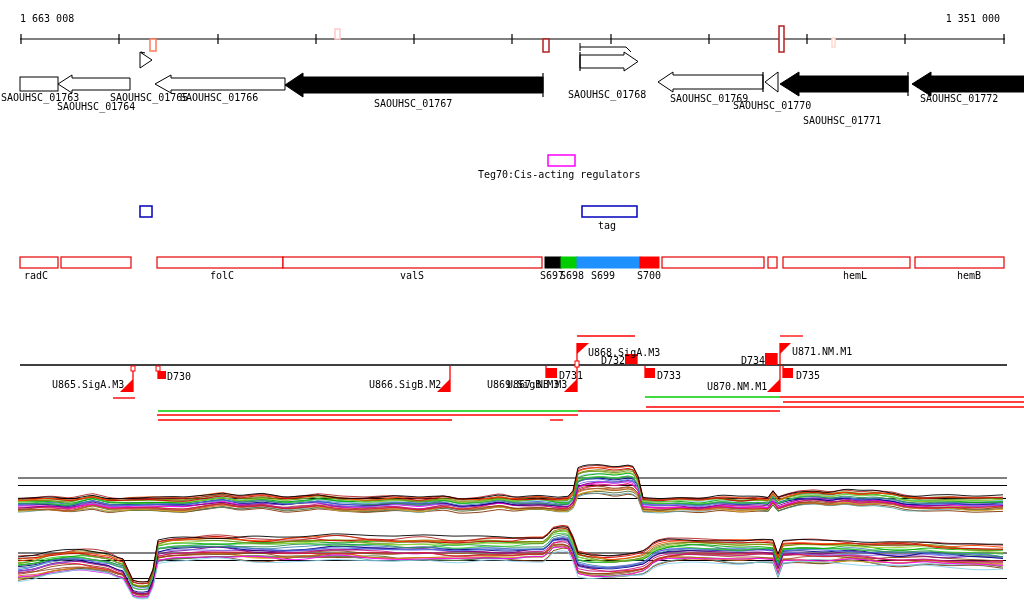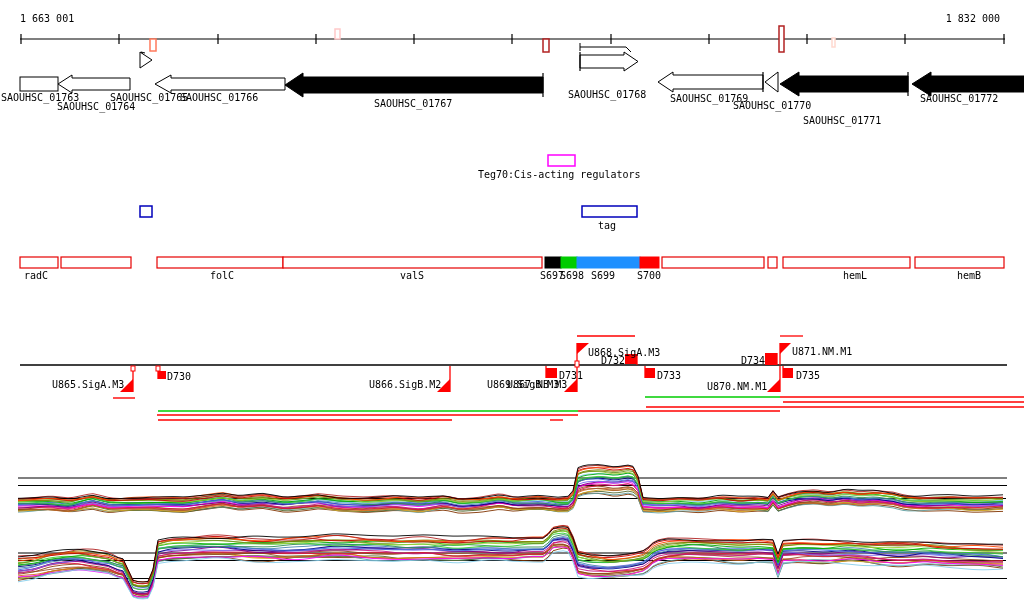--- a/index.html
+++ b/index.html
@@ -188,15 +188,15 @@
       <polyline points="18,581.8 23,581.0 28,580.2 33,579.2 38,577.8 43,576.0 48,574.3 53,573.1 58,572.4 63,571.6 68,571.0 73,570.4 78,569.8 83,569.8 88,570.2 93,570.7 98,571.3 103,572.1 108,573.0 113,575.3 118,577.6 123,579.1 128,588.0 133,597.0 138,598.6 143,598.9 148,598.4 153,587.4 158,563.5 163,562.7 168,561.9 173,561.4 178,561.1 183,560.8 188,560.4 193,559.9 198,559.3 203,558.8 208,558.3 213,557.9 218,557.9 223,558.2 228,558.7 233,559.3 238,560.0 243,560.8 248,561.4 253,561.9 258,562.2 263,562.3 268,562.5 273,562.6 278,562.4 283,562.2 288,561.9 293,561.7 298,561.5 303,561.3 308,561.1 313,560.8 318,560.5 323,560.1 328,559.8 333,559.6 338,559.6 343,559.8 348,559.9 353,560.1 358,560.3 363,560.4 368,560.6 373,560.8 378,560.9 383,561.1 388,561.2 393,561.3 398,561.1 403,560.8 408,560.6 413,560.4 418,560.2 423,560.1 428,560.3 433,560.8 438,561.3 443,561.9 448,562.3 453,562.7 458,562.8 463,562.5 468,562.1 473,561.5 478,560.9 483,560.3 488,559.9 493,559.8 498,559.9 503,560.2 508,560.7 513,561.2 518,561.4 523,561.7 528,561.8 533,562.0 538,562.1 543,562.1 548,558.4 553,552.5 558,551.5 563,550.8 568,551.8 573,562.0 578,576.8 583,577.8 588,578.5 593,578.5 598,578.1 603,577.6 608,577.3 613,576.7 618,576.1 623,575.7 628,575.6 633,575.5 638,575.2 643,574.9 648,572.4 653,568.3 658,566.0 663,564.8 668,563.6 673,563.2 678,562.9 683,562.5 688,562.1 693,562.1 698,562.2 703,562.5 708,562.7 713,563.0 718,563.3 723,563.6 728,563.9 733,564.2 738,564.4 743,564.2 748,563.7 753,563.0 758,562.2 763,561.7 768,561.6 773,561.7 778,576.0 783,562.5 788,562.2 793,561.8 798,561.4 803,561.4 808,561.5 813,561.6 818,561.8 823,562.1 828,562.4 833,562.8 838,563.3 843,563.7 848,564.1 853,564.6 858,565.1 863,565.5 868,565.6 873,565.7 878,565.6 883,565.3 888,565.2 893,565.2 898,565.3 903,565.3 908,565.2 913,565.1 918,565.1 923,565.0 928,565.3 933,565.8 938,566.2 943,566.7 948,567.3 953,567.8 958,568.2 963,568.7 968,569.1 973,569.5 978,569.7 983,569.8 988,569.7 993,569.5 998,569.3 1003,569.0" fill="none" stroke="#87ceeb" stroke-width="0.9"></polyline>
       <polyline points="18,564.9 23,564.4 28,563.8 33,563.3 38,562.3 43,561.0 48,559.7 53,558.8 58,558.2 63,557.5 68,556.9 73,556.3 78,555.7 83,555.7 88,556.2 93,556.7 98,557.4 103,558.2 108,558.9 113,560.9 118,562.8 123,564.0 128,574.1 133,584.4 138,585.9 143,586.2 148,585.6 153,573.7 158,545.9 163,545.0 168,544.0 173,543.5 178,543.2 183,543.1 188,543.1 193,543.2 198,543.4 203,543.7 208,543.8 213,543.9 218,544.0 223,544.0 228,543.9 233,543.6 238,543.2 243,542.8 248,542.5 253,542.3 258,542.4 263,542.5 268,542.6 273,542.6 278,542.4 283,542.1 288,541.8 293,541.5 298,541.3 303,541.2 308,541.3 313,541.6 318,541.9 323,542.3 328,542.5 333,542.6 338,542.8 343,542.8 348,542.7 353,542.4 358,542.0 363,541.7 368,541.4 373,541.2 378,541.3 383,541.5 388,541.7 393,541.9 398,542.0 403,542.0 408,541.9 413,541.8 418,541.6 423,541.6 428,541.9 433,542.5 438,543.2 443,544.0 448,544.6 453,545.1 458,545.1 463,544.9 468,544.4 473,543.8 478,543.1 483,542.5 488,542.1 493,542.0 498,542.0 503,542.2 508,542.5 513,542.6 518,542.4 523,542.2 528,542.0 533,541.9 538,541.9 543,541.9 548,538.3 553,532.4 558,531.5 563,530.9 568,532.0 573,542.2 578,557.0 583,558.1 588,559.3 593,560.1 598,560.5 603,560.9 608,561.4 613,561.3 618,560.8 623,560.4 628,560.2 633,559.9 638,559.4 643,558.9 648,556.3 653,552.1 658,549.7 663,548.5 668,547.1 673,546.5 678,545.8 683,545.1 688,544.5 693,544.3 698,544.4 703,544.6 708,545.0 713,545.3 718,545.8 723,546.2 728,546.6 733,546.9 738,547.1 743,547.1 748,546.9 753,546.8 758,546.6 763,546.9 768,547.4 773,547.8 778,562.2 783,548.7 788,548.4 793,548.2 798,547.9 803,547.8 808,548.0 813,548.2 818,548.4 823,548.5 828,548.1 833,547.5 838,546.8 843,546.1 848,545.5 853,545.4 858,545.7 863,546.2 868,546.9 873,547.7 878,548.5 883,549.2 888,549.8 893,550.3 898,550.6 903,550.5 908,550.1 913,549.5 918,548.9 923,548.3 928,548.1 933,548.2 938,548.6 943,548.9 948,549.3 953,549.5 958,549.6 963,549.7 968,549.8 973,549.9 978,550.1 983,550.2 988,550.3 993,550.3 998,550.3 1003,550.2" fill="none" stroke="#00aa00" stroke-width="0.9"></polyline>
       <polyline points="18,563.7 23,563.0 28,562.1 33,561.0 38,559.3 43,557.3 48,555.5 53,554.2 58,553.4 63,552.9 68,552.8 73,553.0 78,553.3 83,554.2 88,555.4 93,556.4 98,557.3 103,558.0 108,558.7 113,560.6 118,562.4 123,563.6 128,573.7 133,584.0 138,585.5 143,585.8 148,585.2 153,573.3 158,545.3 163,544.4 168,543.5 173,542.9 178,542.7 183,542.4 188,542.1 193,541.8 198,541.5 203,541.1 208,540.9 213,540.6 218,540.6 223,540.8 228,541.1 233,541.5 238,542.0 243,542.4 248,542.8 253,543.2 258,543.4 263,543.6 268,543.7 273,543.8 278,543.7 283,543.5 288,543.3 293,543.1 298,543.0 303,542.7 308,542.4 313,542.0 318,541.6 323,541.2 328,540.8 333,540.4 338,540.4 343,540.7 348,541.1 353,541.6 358,542.2 363,542.9 368,543.4 373,543.8 378,544.1 383,544.2 388,544.5 393,544.7 398,544.8 403,544.7 408,544.6 413,544.5 418,544.3 423,544.1 428,544.1 433,544.1 438,544.2 443,544.2 448,544.3 453,544.4 458,544.3 463,544.2 468,543.9 473,543.7 478,543.5 483,543.3 488,543.2 493,543.4 498,543.6 503,543.7 508,543.8 513,543.7 518,543.3 523,542.9 528,542.4 533,542.2 538,542.2 543,542.2 548,538.5 553,532.7 558,531.6 563,531.0 568,532.1 573,542.3 578,557.1 583,558.2 588,559.4 593,560.1 598,560.6 603,561.1 608,561.5 613,561.4 618,561.0 623,560.5 628,560.2 633,559.7 638,559.1 643,558.4 648,555.6 653,551.3 658,548.9 663,547.6 668,546.1 673,545.4 678,544.5 683,543.6 688,542.9 693,542.6 698,542.6 703,542.9 708,543.1 713,543.4 718,543.7 723,544.0 728,544.3 733,544.6 738,544.8 743,544.7 748,544.5 753,544.2 758,544.0 763,544.1 768,544.4 773,544.8 778,559.2 783,545.7 788,545.4 793,545.0 798,544.7 803,544.6 808,544.7 813,544.8 818,545.0 823,545.3 828,545.4 833,545.5 838,545.7 843,545.8 848,545.9 853,546.3 858,546.8 863,547.1 868,547.4 873,547.5 878,547.5 883,547.4 888,547.3 893,547.4 898,547.5 903,547.4 908,547.1 913,546.8 918,546.5 923,546.1 928,546.1 933,546.5 938,546.8 943,547.3 948,548.0 953,548.6 958,549.2 963,549.8 968,550.4 973,550.8 978,551.1 983,551.3 988,551.5 993,551.8 998,552.1 1003,552.4" fill="none" stroke="#9acd32" stroke-width="0.9"></polyline>
       <polyline points="18,563.4 23,562.8 28,562.0 33,561.0 38,559.6 43,557.8 48,556.1 53,555.0 58,554.2 63,553.7 68,553.5 73,553.6 78,553.7 83,554.5 88,555.5 93,556.5 98,557.3 103,558.1 108,558.9 113,560.9 118,563.0 123,564.2 128,574.6 133,585.1 138,586.5 143,586.7 148,585.8 153,573.2 158,544.4 163,542.8 168,541.4 173,540.5 178,540.1 183,539.9 188,539.8 193,539.9 198,540.1 203,540.3 208,540.4 213,540.4 218,540.5 223,540.7 228,541.1 233,541.5 238,542.0 243,542.5 248,543.0 253,543.4 258,543.6 263,543.6 268,543.5 273,543.2 278,542.6 283,541.9 288,541.3 293,540.8 298,540.5 303,540.4 308,540.4 313,540.4 318,540.4 323,540.4 328,540.4 333,540.4 338,540.5 343,540.7 348,541.0 353,541.4 358,541.9 363,542.3 368,542.7 373,543.0 378,543.3 383,543.3 388,543.3 393,543.1 398,542.6 403,542.1 408,541.5 413,541.1 418,540.9 423,540.8 428,541.0 433,541.5 438,542.0 443,542.5 448,543.0 453,543.3 458,543.4 463,543.1 468,542.8 473,542.3 478,541.8 483,541.3 488,541.1 493,541.1 498,541.2 503,541.5 508,542.0 513,542.5 518,542.8 523,543.1 528,543.3 533,543.5 538,543.6 543,543.4 548,539.4 553,532.9 558,531.2 563,529.8 568,530.3 573,540.1 578,554.7 583,556.0 588,557.5 593,558.8 598,559.8 603,560.9 608,561.8 613,562.1 618,561.8 623,561.2 628,560.6 633,559.6 638,558.5 643,557.3 648,554.0 653,549.4 658,546.9 663,545.7 668,544.4 673,543.9 678,543.4 683,542.9 688,542.5 693,542.4 698,542.5 703,542.7 708,542.8 713,542.9 718,542.9 723,543.0 728,543.1 733,543.2 738,543.3 743,543.3 748,543.0 753,542.7 758,542.5 763,542.5 768,542.9 773,543.2 778,557.6 783,544.2 788,544.0 793,543.8 798,543.6 803,543.7 808,544.0 813,544.3 818,544.5 823,544.7 828,544.6 833,544.3 838,544.0 843,543.7 848,543.4 853,543.6 858,543.9 863,544.3 868,544.7 873,545.0 878,545.3 883,545.4 888,545.6 893,545.7 898,545.9 903,545.8 908,545.5 913,545.2 918,544.8 923,544.5 928,544.5 933,544.8 938,545.2 943,545.7 948,546.5 953,547.3 958,548.1 963,548.9 968,549.6 973,550.2 978,550.5 983,550.6 988,550.4 993,550.2 998,549.8 1003,549.5" fill="none" stroke="#6b8e23" stroke-width="0.9"></polyline>
       <polyline points="18,559.2 23,558.7 28,558.2 33,557.8 38,557.0 43,555.9 48,554.7 53,553.9 58,553.3 63,552.7 68,552.1 73,551.5 78,550.9 83,550.9 88,551.4 93,551.9 98,552.6 103,553.5 108,554.8 113,557.5 118,560.3 123,562.3 128,573.4 133,584.4 138,586.1 143,586.2 148,585.3 153,572.8 158,543.9 163,542.3 168,540.9 173,540.1 178,539.7 183,539.4 188,539.2 193,539.0 198,538.8 203,538.7 208,538.5 213,538.3 218,538.3 223,538.6 228,538.9 233,539.4 238,539.9 243,540.4 248,540.9 253,541.2 258,541.5 263,541.6 268,541.8 273,542.0 278,541.9 283,541.8 288,541.6 293,541.4 298,541.3 303,541.1 308,540.9 313,540.7 318,540.5 323,540.3 328,540.1 333,539.9 338,539.9 343,540.0 348,540.1 353,540.2 358,540.3 363,540.3 368,540.4 373,540.5 378,540.6 383,540.8 388,540.9 393,541.1 398,541.0 403,540.8 408,540.6 413,540.5 418,540.3 423,540.1 428,540.1 433,540.3 438,540.4 443,540.5 448,540.6 453,540.8 458,540.7 463,540.6 468,540.4 473,540.3 478,540.2 483,540.1 488,540.2 493,540.5 498,540.7 503,540.9 508,541.2 513,541.6 518,541.6 523,541.5 528,541.5 533,541.5 538,541.6 543,541.5 548,537.5 553,531.3 558,529.8 563,528.7 568,529.3 573,539.2 578,553.9 583,555.1 588,556.5 593,557.5 598,558.2 603,559.0 608,559.6 613,559.7 618,559.3 623,558.8 628,558.3 633,557.5 638,556.6 643,555.6 648,552.5 653,548.0 658,545.5 663,544.4 668,543.2 673,543.0 678,542.8 683,542.6 688,542.3 693,542.4 698,542.6 703,542.8 708,543.1 713,543.5 718,543.9 723,544.3 728,544.7 733,545.0 738,545.3 743,545.2 748,544.9 753,544.6 758,544.4 763,544.5 768,544.8 773,545.2 778,559.6 783,546.0 788,545.6 793,545.0 798,544.4 803,544.1 808,544.0 813,544.0 818,544.2 823,544.4 828,544.5 833,544.6 838,544.6 843,544.7 848,544.7 853,545.0 858,545.5 863,545.8 868,545.9 873,545.8 878,545.5 883,545.1 888,544.8 893,544.7 898,544.7 903,544.8 908,544.7 913,544.8 918,544.9 923,544.9 928,545.3 933,545.9 938,546.4 943,546.8 948,547.3 953,547.7 958,548.1 963,548.5 968,548.8 973,549.1 978,549.4 983,549.5 988,549.5 993,549.5 998,549.4 1003,549.3" fill="none" stroke="#808000" stroke-width="0.9"></polyline>
       <polyline points="18,558.6 23,558.1 28,557.9 33,557.8 38,557.4 43,556.7 48,555.9 53,555.3 58,554.8 63,554.2 68,553.8 73,553.6 78,553.3 83,553.7 88,554.5 93,555.3 98,556.0 103,556.8 108,557.3 113,559.0 118,560.7 123,561.6 128,571.7 133,582.2 138,583.6 143,583.8 148,583.1 153,570.9 158,542.1 163,540.9 168,539.8 173,539.1 178,538.8 183,538.5 188,538.2 193,537.9 198,537.5 203,537.1 208,536.8 213,536.5 218,536.5 223,536.8 228,537.4 233,538.2 238,539.0 243,539.9 248,540.7 253,541.3 258,541.6 263,541.6 268,541.4 273,540.9 278,540.2 283,539.3 288,538.5 293,538.0 298,537.7 303,537.7 308,538.0 313,538.5 318,539.1 323,539.8 328,540.3 333,540.6 338,540.8 343,540.8 348,540.7 353,540.4 358,540.0 363,539.7 368,539.4 373,539.2 378,539.3 383,539.6 388,540.1 393,540.7 398,541.2 403,541.6 408,541.9 413,542.1 418,542.0 423,541.9 428,541.9 433,542.1 438,542.2 443,542.4 448,542.6 453,542.7 458,542.7 463,542.5 468,542.2 473,541.9 478,541.6 483,541.3 488,541.2 493,541.3 498,541.4 503,541.5 508,541.3 513,541.0 518,540.1 523,539.3 528,538.5 533,538.1 538,537.9 543,538.0 548,534.5 553,528.9 558,528.2 563,527.9 568,529.2 573,539.5 578,554.4 583,555.5 588,556.5 593,557.0 598,557.2 603,557.4 608,557.5 613,557.3 618,556.8 623,556.3 628,555.6 633,554.7 638,553.5 643,552.3 648,549.0 653,544.4 658,541.9 663,540.8 668,540.0 673,540.2 678,540.5 683,540.8 688,541.0 693,541.3 698,541.6 703,541.8 708,542.0 713,542.1 718,542.2 723,542.3 728,542.4 733,542.6 738,542.8 743,542.7 748,542.5 753,542.3 758,542.1 763,542.3 768,542.7 773,543.0 778,557.5 783,544.0 788,543.8 793,543.6 798,543.4 803,543.4 808,543.7 813,543.9 818,544.1 823,544.3 828,544.2 833,544.0 838,543.7 843,543.5 848,543.2 853,543.3 858,543.7 863,544.0 868,544.1 873,544.1 878,543.9 883,543.6 888,543.4 893,543.4 898,543.5 903,543.6 908,543.8 913,544.2 918,544.8 923,545.3 928,546.1 933,547.0 938,547.5 943,547.9 948,548.2 953,548.3 958,548.3 963,548.3 968,548.4 973,548.5 978,548.6 983,548.8 988,548.9 993,549.0 998,549.1 1003,549.2" fill="none" stroke="#cc0000" stroke-width="0.9"></polyline>
       <polyline points="18,561.0 23,560.5 28,559.9 33,559.2 38,558.1 43,556.7 48,555.3 53,554.3 58,553.7 63,553.1 68,552.7 73,552.4 78,552.1 83,552.5 88,553.2 93,553.9 98,554.7 103,555.4 108,555.9 113,557.4 118,558.9 123,559.6 128,569.7 133,580.1 138,581.5 143,581.8 148,581.6 153,569.9 158,541.6 163,541.2 168,540.8 173,540.5 178,540.4 183,540.1 188,539.7 193,539.3 198,539.0 203,538.6 208,538.2 213,537.9 218,537.9 223,538.1 228,538.5 233,538.9 238,539.3 243,539.8 248,540.2 253,540.5 258,540.7 263,540.8 268,540.6 273,540.3 278,539.7 283,539.0 288,538.4 293,537.9 298,537.6 303,537.4 308,537.1 313,536.8 318,536.4 323,536.1 328,535.7 333,535.5 338,535.5 343,535.8 348,536.4 353,537.2 358,538.2 363,539.1 368,539.9 373,540.5 378,540.8 383,541.0 388,541.2 393,541.4 398,541.5 403,541.4 408,541.2 413,541.1 418,541.0 423,540.8 428,540.8 433,541.0 438,541.2 443,541.4 448,541.6 453,541.8 458,541.7 463,541.4 468,540.9 473,540.2 478,539.4 483,538.6 488,538.1 493,537.9 498,537.9 503,538.1 508,538.2 513,538.3 518,537.9 523,537.5 528,537.2 533,537.0 538,537.0 543,537.0 548,533.3 553,527.5 558,526.4 563,525.8 568,526.8 573,537.0 578,551.8 583,553.1 588,554.6 593,556.0 598,557.1 603,558.2 608,559.2 613,559.5 618,559.1 623,558.6 628,557.9 633,556.9 638,555.7 643,554.4 648,551.1 653,546.4 658,543.9 663,542.7 668,541.6 673,541.3 678,541.0 683,540.8 688,540.5 693,540.5 698,540.7 703,540.8 708,540.7 713,540.5 718,540.2 723,539.9 728,539.7 733,539.6 738,539.7 743,539.7 748,539.8 753,540.0 758,540.2 763,540.8 768,541.6 773,542.2 778,556.7 783,543.3 788,543.0 793,542.8 798,542.6 803,542.7 808,542.9 813,543.2 818,543.4 823,543.6 828,543.6 833,543.5 838,543.4 843,543.3 848,543.2 853,543.4 858,543.8 863,544.1 868,544.1 873,543.9 878,543.4 883,542.9 888,542.5 893,542.3 898,542.4 903,542.5 908,542.7 913,543.1 918,543.7 923,544.3 928,545.1 933,545.9 938,546.5 943,546.8 948,546.8 953,546.6 958,546.3 963,545.9 968,545.6 973,545.5 978,545.5 983,545.8 988,546.1 993,546.5 998,546.9 1003,547.3" fill="none" stroke="#ff4500" stroke-width="0.9"></polyline>
       <polyline points="18,556.0 23,555.7 28,555.5 33,555.6 38,555.4 43,554.9 48,554.2 53,553.8 58,553.3 63,552.5 68,551.6 73,550.6 78,549.5 83,549.0 88,549.0 93,549.2 98,549.8 103,550.8 108,552.0 113,554.6 118,557.3 123,559.2 128,570.4 133,581.6 138,583.3 143,583.5 148,582.9 153,570.7 158,541.7 163,540.7 168,539.7 173,539.1 178,538.8 183,538.5 188,538.0 193,537.4 198,536.7 203,536.0 208,535.4 213,535.0 218,534.9 223,535.2 228,535.6 233,536.2 238,536.9 243,537.6 248,538.2 253,538.6 258,538.9 263,539.1 268,539.4 273,539.8 278,540.0 283,540.0 288,540.1 293,540.0 298,539.9 303,539.6 308,539.1 313,538.4 318,537.6 323,536.8 328,536.1 333,535.6 338,535.5 343,535.8 348,536.3 353,537.0 358,537.7 363,538.5 368,539.2 373,539.7 378,540.0 383,540.0 388,539.9 393,539.5 398,538.9 403,538.2 408,537.5 413,537.0 418,536.8 423,536.7 428,537.2 433,537.9 438,538.8 443,539.6 448,540.4 453,540.9 458,541.0 463,540.8 468,540.3 473,539.8 478,539.1 483,538.5 488,538.1 493,538.0 498,538.1 503,538.3 508,538.5 513,538.5 518,538.2 523,537.9 528,537.6 533,537.5 538,537.5 543,537.4 548,533.6 553,527.5 558,526.3 563,525.4 568,526.2 573,536.3 578,551.0 583,552.1 588,553.4 593,554.3 598,554.9 603,555.5 608,556.0 613,556.0 618,555.6 623,555.0 628,554.3 633,553.3 638,552.0 643,550.6 648,547.3 653,542.6 658,540.0 663,538.9 668,538.0 673,538.0 678,538.1 683,538.1 688,538.2 693,538.4 698,538.6 703,538.9 708,539.1 713,539.4 718,539.7 723,540.0 728,540.2 733,540.5 738,540.7 743,540.6 748,540.3 753,540.0 758,539.7 763,539.7 768,540.0 773,540.3 778,554.7 783,541.2 788,540.7 793,540.2 798,539.6 803,539.2 808,539.1 813,539.1 818,539.3 823,539.7 828,540.1 833,540.6 838,541.3 843,542.0 848,542.5 853,543.2 858,543.7 863,544.1 868,544.4 873,544.6 878,544.7 883,544.8 888,544.8 893,544.9 898,545.1 903,544.9 908,544.5 913,543.8 918,543.1 923,542.5 928,542.2 933,542.3 938,542.6 943,543.0 948,543.3 953,543.5 958,543.7 963,543.8 968,543.9 973,544.0 978,544.2 983,544.3 988,544.5 993,544.8 998,545.0 1003,545.2" fill="none" stroke="#b22222" stroke-width="0.9"></polyline>
       <polyline points="18,557.0 23,556.4 28,555.9 33,555.4 38,554.4 43,553.1 48,551.9 53,551.0 58,550.4 63,549.8 68,549.5 73,549.4 78,549.3 83,549.8 88,550.7 93,551.5 98,552.3 103,553.1 108,553.8 113,555.8 118,557.7 123,558.8 128,569.5 133,580.3 138,581.7 143,582.0 148,581.4 153,569.2 158,540.0 163,539.0 168,538.0 173,537.4 178,537.2 183,537.0 188,537.1 193,537.3 198,537.7 203,538.0 208,538.3 213,538.4 218,538.5 223,538.5 228,538.3 233,537.8 238,537.3 243,536.7 248,536.3 253,536.1 258,536.1 263,536.3 268,536.6 273,536.9 278,537.1 283,537.1 288,537.1 293,537.0 298,536.9 303,536.7 308,536.3 313,535.8 318,535.3 323,534.8 328,534.3 333,533.9 338,533.9 343,534.1 348,534.3 353,534.6 358,534.8 363,535.1 368,535.4 373,535.6 378,535.8 383,535.9 388,536.0 393,536.1 398,536.0 403,535.7 408,535.5 413,535.3 418,535.1 423,534.9 428,535.0 433,535.2 438,535.4 443,535.7 448,535.9 453,536.1 458,536.1 463,536.0 468,535.9 473,535.9 478,535.9 483,536.0 488,536.2 493,536.5 498,536.7 503,537.0 508,537.4 513,537.8 518,537.9 523,538.0 528,538.1 533,538.2 538,538.3 543,538.2 548,534.5 553,528.6 558,527.4 563,526.7 568,527.6 573,537.8 578,552.6 583,553.6 588,554.6 593,555.2 598,555.3 603,555.5 608,555.7 613,555.5 618,555.0 623,554.5 628,553.9 633,553.1 638,552.0 643,550.9 648,547.8 653,543.2 658,540.7 663,539.7 668,538.9 673,539.1 678,539.4 683,539.8 688,540.0 693,540.4 698,540.7 703,540.9 708,540.9 713,540.9 718,540.9 723,540.8 728,540.8 733,540.9 738,541.0 743,540.9 748,540.5 753,540.0 758,539.5 763,539.3 768,539.5 773,539.7 778,554.0 783,540.5 788,540.2 793,539.9 798,539.6 803,539.5 808,539.7 813,539.8 818,540.0 823,540.3 828,540.4 833,540.5 838,540.7 843,540.9 848,541.0 853,541.4 858,541.8 863,542.2 868,542.3 873,542.4 878,542.2 883,542.0 888,541.8 893,541.8 898,541.9 903,541.9 908,541.9 913,541.9 918,542.0 923,542.1 928,542.4 933,543.0 938,543.4 943,543.8 948,544.0 953,544.0 958,544.0 963,543.9 968,543.8 973,543.8 978,544.0 983,544.1 988,544.2 993,544.2 998,544.2 1003,544.3" fill="none" stroke="#000000" stroke-width="0.9"></polyline>
     </svg>
-  <div class="rlabel" style="left:20px;top:13px">1 663 001</div>
-  <div class="rlabel" style="right:24px;top:13px">1 832 000</div>
+  <div class="rlabel" style="left:20px;top:13px">1 663 008</div>
+  <div class="rlabel" style="right:24px;top:13px">1 351 000</div>
 </div>
 
 </body></html>

